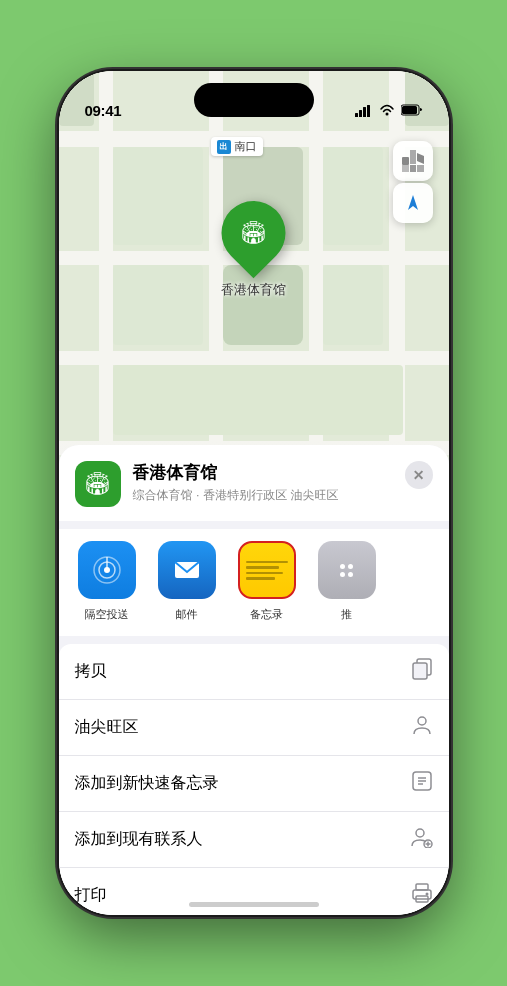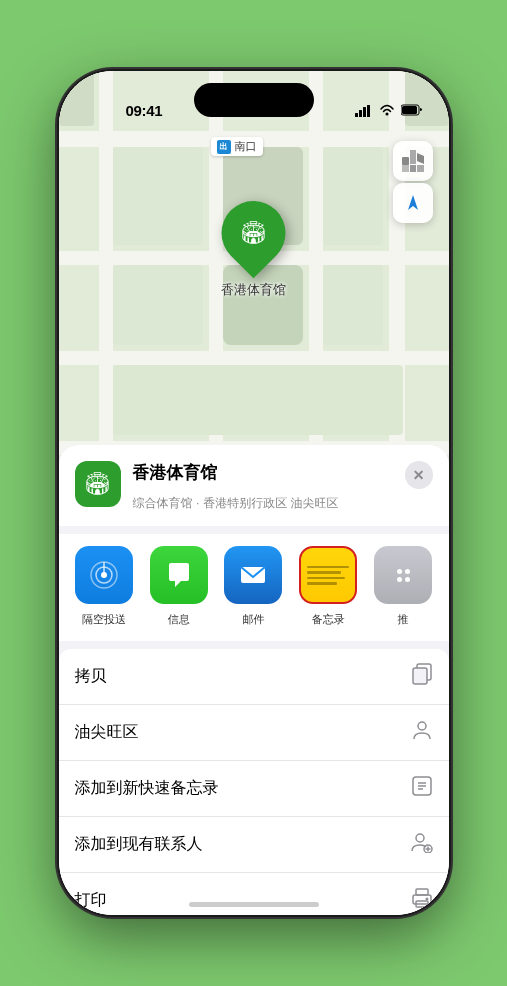--- a/index.html
+++ b/index.html
@@ -49,21 +49,20 @@
       align-items: flex-end;
       justify-content: space-between;
       padding: 0 26px 6px;
       z-index: 99;
       color: #000;
     }
     .status-time {
       font-size: 15px;
       font-weight: 600;
       letter-spacing: -0.3px;
-      margin-left: 41px;
     }
     .status-icons {
       display: flex;
       align-items: center;
       gap: 6px;
       font-size: 13px;
     }
     
     .map-area {
       position: absolute;
@@ -216,21 +215,21 @@
       flex: 1;
     }
     .venue-name {
       font-size: 17px;
       font-weight: 600;
       color: #000;
     }
     .venue-desc {
       font-size: 12px;
       color: #888;
-      margin-top: 11px;
+      margin-top: 3px;
     }
     .close-btn {
       width: 28px;
       height: 28px;
       background: #e5e5ea;
       border-radius: 50%;
       display: flex;
       align-items: center;
       justify-content: center;
       cursor: pointer;
@@ -474,28 +473,20 @@
             <svg width="30" height="30" viewBox="0 0 30 30">
                 <circle cx="15" cy="15" r="13" stroke="#fff" stroke-width="1.5" fill="none" opacity="0.5"></circle>
                 <circle cx="15" cy="15" r="8" stroke="#fff" stroke-width="1.5" fill="none" opacity="0.7"></circle>
                 <circle cx="15" cy="15" r="3" fill="#fff"></circle>
                 <line x1="15" y1="15" x2="15" y2="2" stroke="#fff" stroke-width="1.5" opacity="0.8"></line>
               </svg>
           </div>
           <span class="share-icon-label">隔空投送</span>
         </div>
 
-        <div class="share-item">
-          <div class="share-icon-circle" style="background:linear-gradient(180deg,#3dd63d,#25c025);">
-            <svg width="32" height="32" viewBox="0 0 32 32">
-                <path d="M6 6 Q6 4 8 4 L24 4 Q26 4 26 6 L26 20 Q26 22 24 22 L18 22 L12 28 L12 22 L8 22 Q6 22 6 20 Z" fill="#fff"></path>
-              </svg>
-          </div>
-          <span class="share-icon-label">信息</span>
-        </div>
 
         <div class="share-item">
           <div class="share-icon-circle" style="background:linear-gradient(180deg,#2196f3,#1565c0);">
             <svg width="32" height="32" viewBox="0 0 32 32">
                 <rect x="4" y="8" width="24" height="16" rx="2" fill="#fff"></rect>
                 <polyline points="4,8 16,18 28,8" stroke="#1c90f3" stroke-width="2" fill="none"></polyline>
               </svg>
           </div>
           <span class="share-icon-label">邮件</span>
         </div>

